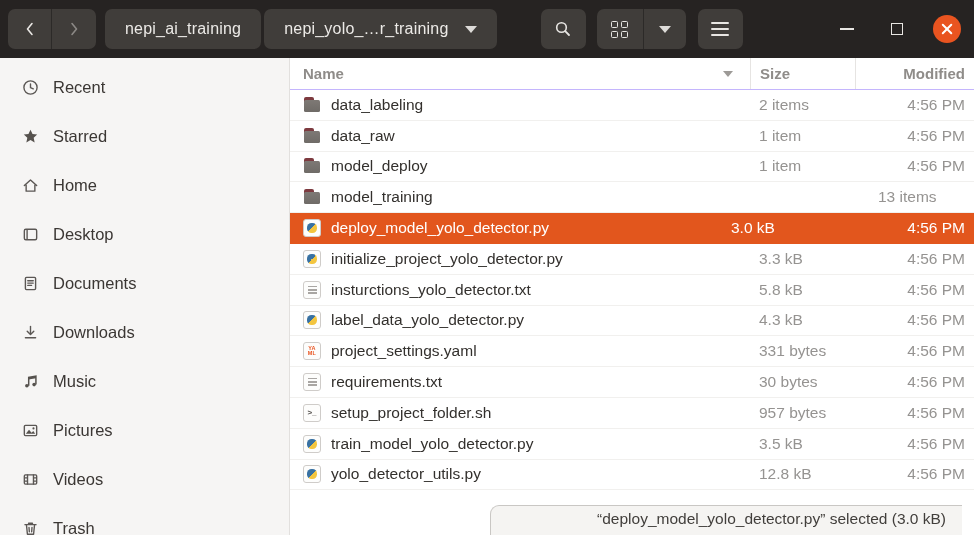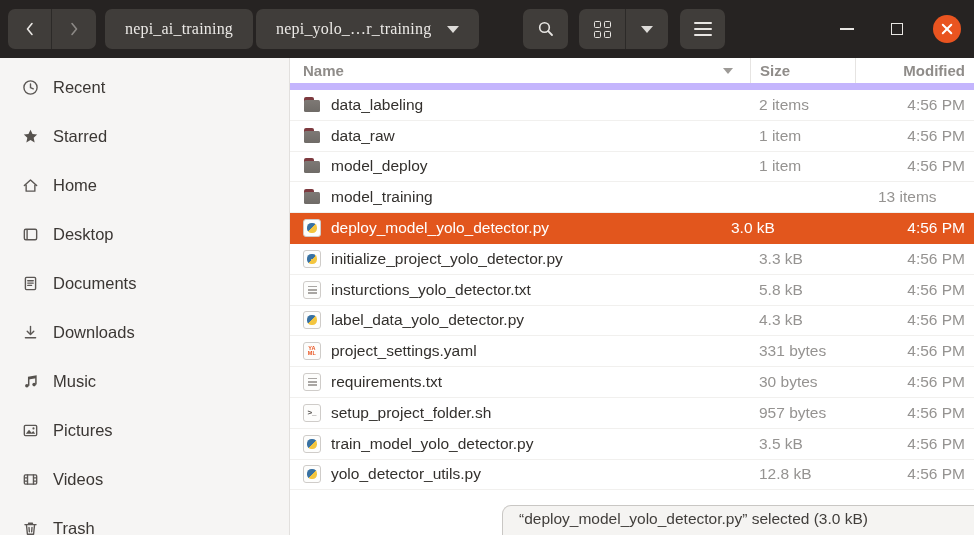--- a/index.html
+++ b/index.html
@@ -14,21 +14,21 @@
     height:58px; background:#262322; display:flex; align-items:center;
   }
   .tb-btn {
     height:40px; background:#403d3a; border:none; border-radius:7px;
     display:flex; align-items:center; justify-content:center;
     color:#eceae7; font-size:16px; cursor:pointer;
   }
   .nav-pair { display:flex; margin-left:8px; border-radius:7px; overflow:hidden; }
   .nav-pair .tb-btn { border-radius:0; width:44px; }
   .nav-pair .tb-btn:first-child { border-right:1px solid #2c2a28; }
-  .path-btn { margin-left:3px; padding:8px 20px; font-size:16px; letter-spacing:.2px;font-family:Liberation Serif, serif; }
+  .path-btn { margin-left:3px; padding:8px 20px; font-size:16px; letter-spacing:.2px; }
   .path-btn.first { margin-left:9px; }
   .caret { width:0; height:0; border-left:6px solid transparent; border-right:6px solid transparent; border-top:7px solid #dddbd8; display:inline-block; }
   .path-btn .caret { margin-left:16px; }
   .search-btn { width:45px; margin-left:44px; }
   .split-btn { display:flex; margin-left:11px; border-radius:7px; overflow:hidden; }
   .split-btn .tb-btn { border-radius:0; }
   .split-btn .part-a { width:47px; border-right:1px solid #2c2a28; }
   .split-btn .part-b { width:42px; }
   .menu-btn { width:45px; margin-left:12px; }
   .grid-icon { display:grid; grid-template-columns:7px 7px; grid-template-rows:7px 7px; gap:3px; }
@@ -53,21 +53,21 @@
   .side-item {
     height:49px; display:flex; align-items:center; padding-left:21px;
     font-size:16.5px; color:#3b3734; cursor:pointer;
   }
   .side-item .sicon { width:18px; height:18px; margin-right:14px; flex:0 0 auto; display:flex; align-items:center; justify-content:center; }
   .sicon svg { display:block; }
 
   .main { flex:1; display:flex; flex-direction:column; background:#fff; position:relative; }
   .list-header {
     height:32px; display:flex; align-items:center; font-weight:bold;
-    font-size:15px; color:#8f8c89; border-bottom:7px solid #c4b5fd; background:#fff;
+    font-size:15px; color:#8f8c89; border-bottom:1px solid #c4b5fd; background:#fff;
   }
   .col-name { flex:1; display:flex; align-items:center; }
   .col-size { width:105px; flex:0 0 auto; }
   .col-mod  { width:119px; flex:0 0 auto; text-align:right; padding-right:9px; }
   .list-header .col-name { padding-left:13px; justify-content:space-between; }
   .list-header .sort-caret { width:0; height:0; border-left:5px solid transparent; border-right:5px solid transparent; border-top:6px solid #9d9a97; margin-right:17px; }
   .list-header .col-size, .list-header .col-mod { border-left:1px solid #e6e4e2; height:100%; display:flex; align-items:center; }
   .list-header .col-size { padding-left:9px; }
   .list-header .col-mod { justify-content:flex-end; }
 
@@ -87,23 +87,23 @@
   .ficon-folder::before { content:""; position:absolute; left:1px; top:1px; width:10px; height:5px; background:#7d3a3f; border-radius:2px 2px 0 0; }
   .ficon-folder::after { content:""; position:absolute; left:1px; top:4px; width:16px; height:12px; background:linear-gradient(#7e7975,#6f6b67); border-radius:1.5px; }
   .fbox { background:#fdfdfc; border:1px solid #cfccc9; border-radius:3px; display:flex; align-items:center; justify-content:center; flex-direction:column; }
   .ficon-python::before { content:""; width:10px; height:10px; border-radius:45%; background:linear-gradient(135deg,#3871a2 50%,#f3c53f 50%); }
   .ficon-text::before { content:""; width:9px; height:8px; background:repeating-linear-gradient(#a9a6a3 0 1.4px, transparent 1.4px 3.2px); }
   .ficon-yaml { font-size:5.5px; font-weight:bold; color:#e95420; line-height:1.05; letter-spacing:.3px; }
   .ficon-shell { font-size:8px; font-weight:bold; color:#54504c; }
 
   
   .status-pop {
-    position:absolute; right:0; bottom:0; height:30px; min-width:472px;
+    position:absolute; right:12px; bottom:0; height:30px; min-width:472px;
     background:#f5f4f2; border:1px solid #c9c7c4; border-right:none; border-bottom:none;
-    border-radius:9px 0 0 0; display:flex; align-items:flex-start; justify-content:flex-start;
+    border-radius:9px 0 0 0; display:flex; align-items:flex-start; justify-content:flex-end;
     padding:4px 16px 0 16px; font-size:15.5px; color:#413e3b;
   }
 </style>
 </head>
 <body>
 
 <div class="titlebar">
   <div class="nav-pair">
     <button class="tb-btn">
       <svg width="16" height="18" viewBox="0 0 16 18">

